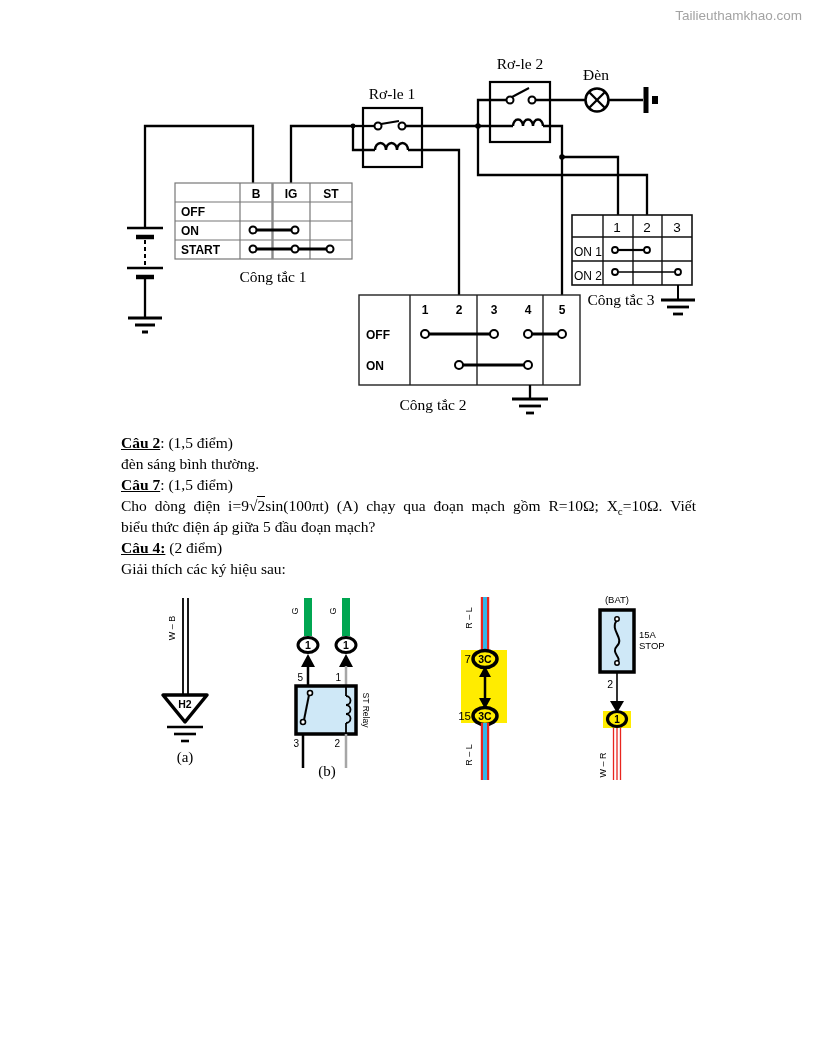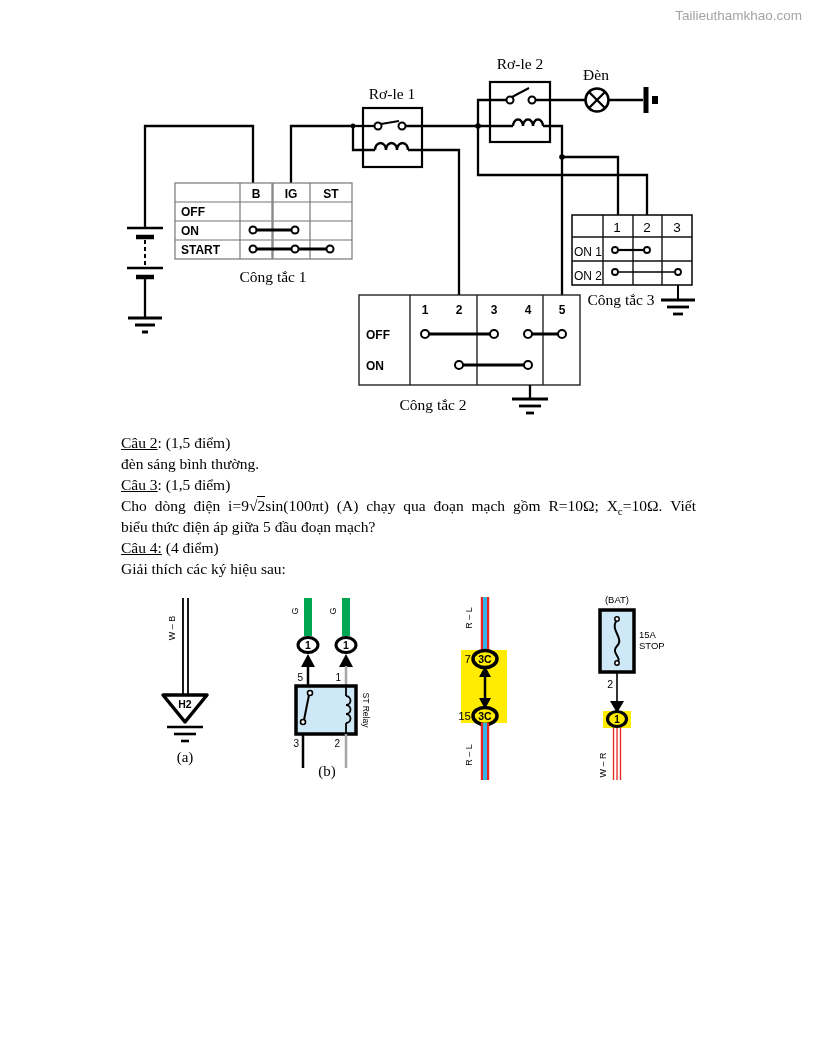--- a/index.html
+++ b/index.html
@@ -8,21 +8,21 @@
   .watermark{position:absolute;top:8px;right:14px;font:13.5px "Liberation Sans",sans-serif;color:#a3a3a3;}
   svg{position:absolute;left:0;display:block;}
   .circuit{top:40px;width:816px;height:400px;}
   .symbols{top:585px;width:816px;height:230px;}
   svg text{font-family:"Liberation Sans",sans-serif;fill:#000;}
   svg text.serif{font-family:"Liberation Serif",serif;}
   .qblock{position:absolute;left:121px;top:432px;width:575px;
           font-size:15.5px;line-height:21px;}
   .qline{white-space:normal;}
   .just{text-align:justify;text-align-last:justify;}
-  .qhead{font-weight:normal;text-decoration:underline;}
+  .qhead{font-weight:bold;text-decoration:underline;}
   .qblock sub{font-size:11px;line-height:0;}
   .radicand{border-top:1.3px solid #000;}
   .pagenum{position:absolute;left:0;right:16px;top:1031px;text-align:center;
            font:13.5px "DejaVu Sans Mono",monospace;color:#6d28d9;}
 </style>
 </head>
 <body>
 
 <div class="page">
 
@@ -189,24 +189,24 @@
         <line x1="661" y1="300" x2="695" y2="300" stroke-width="2.8"></line>
         <line x1="667" y1="307" x2="689" y2="307" stroke-width="2.8"></line>
         <line x1="673" y1="314" x2="683" y2="314" stroke-width="2.8"></line>
       </g>
     </g>
   </svg>
 
   <div class="qblock">
     <div class="qline"><span class="qhead">Câu 2</span><span>: (1,5 điểm)</span></div>
     <div class="qline">đèn sáng bình thường.</div>
-    <div class="qline"><span class="qhead">Câu 3</span><span>: (1,5 điểm)</span></div>
+    <div class="qline"><span class="qhead">Câu 7</span><span>: (1,5 điểm)</span></div>
     <div class="qline just"><span>Cho dòng điện i=9</span><span>√</span><span class="radicand">2</span><span>sin(100πt) (A) chạy qua đoạn mạch gồm R=10Ω; X</span><sub>c</sub><span>=10Ω. Viết</span></div>
     <div class="qline">biểu thức điện áp giữa 5 đầu đoạn mạch?</div>
-    <div class="qline"><span class="qhead">Câu 4:</span><span> (4 điểm)</span></div>
+    <div class="qline"><span class="qhead">Câu 4:</span><span> (2 điểm)</span></div>
     <div class="qline">Giải thích các ký hiệu sau:</div>
   </div>
 
   <svg class="symbols" viewBox="0 585 816 230">
 
     <g>
       <line x1="183" y1="598" x2="183" y2="695" stroke="#000" stroke-width="1.8"></line>
       <line x1="188" y1="598" x2="188" y2="695" stroke="#000" stroke-width="1.8"></line>
       <text x="175" y="628" font-size="9" fill="#333" text-anchor="middle" transform="rotate(-90 175 628)">W – B</text>
       <polygon points="163,695 207,695 185,722" fill="#fff" stroke="#000" stroke-width="3.5" stroke-linejoin="round"></polygon>

